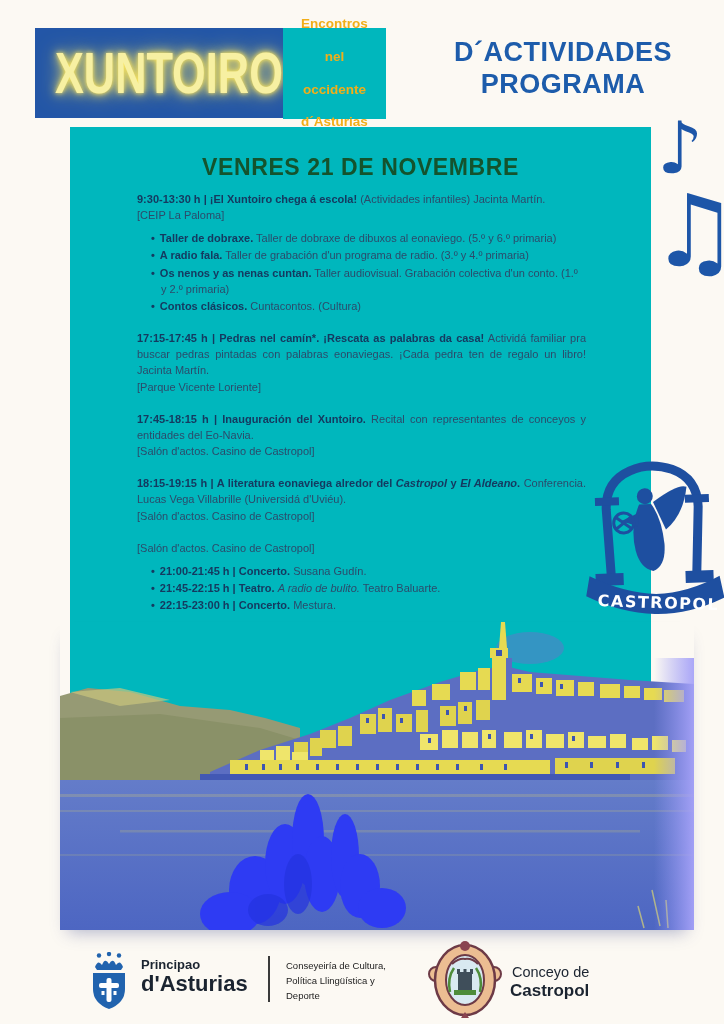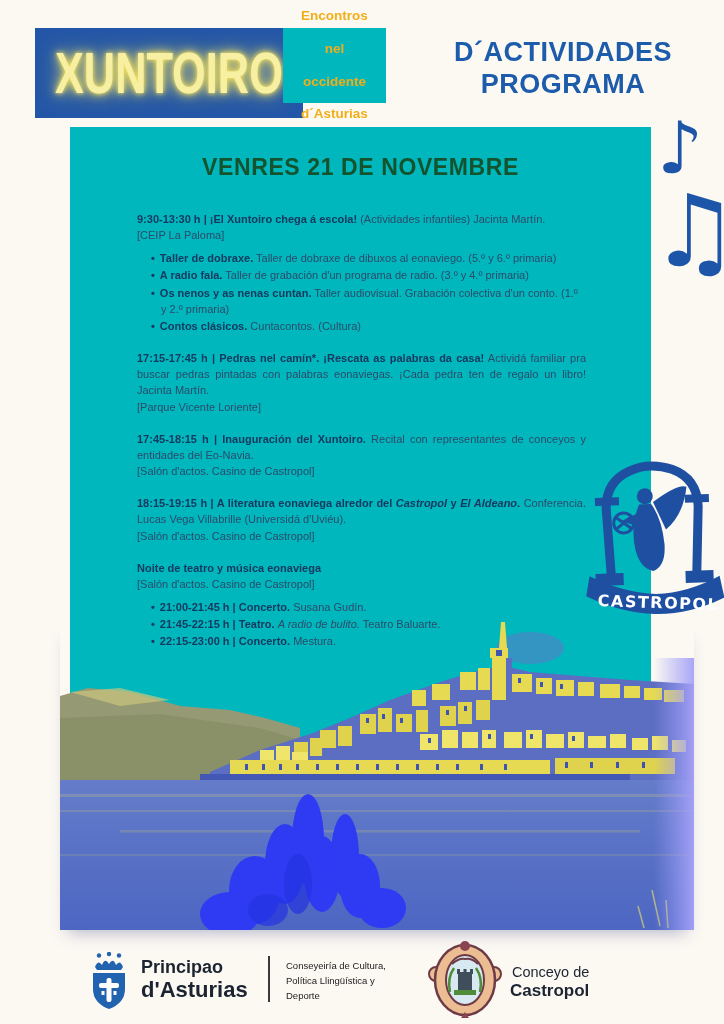--- a/index.html
+++ b/index.html
@@ -12,41 +12,41 @@
   .logo-box{
     position:absolute;left:35px;top:28px;width:268px;height:90px;
     background:#2356a7;display:flex;align-items:center;justify-content:center;
   }
   .logo-text{
     font-weight:bold;font-size:57px;color:#f7f0a2;line-height:1;
     transform:scaleX(.76);letter-spacing:0;white-space:nowrap;
     text-shadow:0 0 5px #ffe85e,0 0 12px #ffe85e,0 0 26px rgba(255,232,94,.75);
   }
   .tagline-box{
-    position:absolute;left:283px;top:28px;width:103px;height:75px;
+    position:absolute;left:283px;top:28px;width:103px;height:91px;
     background:#00b7bd;display:flex;flex-direction:column;
     align-items:center;justify-content:center;gap:16px;
   }
   .tagline-line{color:#f2ae19;font-weight:bold;font-size:13.5px;line-height:1.24;}
   .program-title{
     position:absolute;left:412px;top:36px;width:302px;text-align:center;
     color:#1d5cab;font-weight:800;font-size:27px;line-height:1.2;letter-spacing:.5px;
   }
   
   .card{
     position:absolute;left:70px;top:127px;width:581px;height:798px;
     background:#00b7bd;
   }
   .card-title{
     margin:0;padding-top:27px;text-align:center;color:#14532d;
     font-size:23px;font-weight:800;letter-spacing:.6px;
   }
   .schedule{
     position:absolute;left:67px;top:64px;width:449px;
-    font-size:11px;color:#2b4b6b;line-height:1.47;margin-top:20px;
+    font-size:11px;color:#2b4b6b;line-height:1.47;
   }
   .schedule p{margin:0;}
   .entry{margin-bottom:16px;}
   .just{text-align:justify;}
   .b{font-weight:bold;color:#143a60;}
   .i{font-style:italic;}
   .venue{color:#2b4b6b;}
   .schedule ul{margin:7px 0 0 0;padding-left:14px;list-style:none;}
   .schedule li{margin-bottom:1px;padding-left:10px;text-indent:-10px;}
   .schedule li::before{content:"•";color:#143a60;font-weight:bold;margin-right:5px;}
@@ -61,21 +61,21 @@
   
   #stamp{position:absolute;left:582px;top:446px;transform:rotate(-2deg);}
   #photo{
     position:absolute;left:60px;top:622px;width:634px;height:308px;
     box-shadow:0 10px 16px -8px rgba(60,70,140,.4);
   }
   
   .footer{position:absolute;left:0;top:938px;width:724px;height:80px;}
   #asturias-logo{position:absolute;left:90px;top:14px;}
   .principao{position:absolute;left:141px;top:20px;color:#1b2430;}
-  .principao .l1{font-size:18px;font-weight:700;line-height:1.1;}
+  .principao .l1{font-size:13px;font-weight:700;line-height:1.1;}
   .principao .l2{font-size:22px;font-weight:800;line-height:1.1;}
   .footer-divider{position:absolute;left:268px;top:18px;width:2px;height:46px;background:#3a3a3a;}
   .dept{position:absolute;left:286px;top:20px;font-size:9.5px;color:#222;line-height:1.6;}
   #castropol-crest{position:absolute;left:428px;top:2px;}
   .conceyo{position:absolute;left:510px;top:26px;color:#1b2430;}
   .conceyo .l1{font-size:14.5px;line-height:1.2;text-align:right;}
   .conceyo .l2{font-size:17px;font-weight:800;line-height:1.2;}
 </style>
 </head>
 <body>
@@ -121,21 +121,20 @@
         </div>
         <div class="entry">
           <p class="runs just"><span class="b">17:45-18:15 h | Inauguración del Xuntoiro.</span><span> Recital con representantes de conceyos y entidades del Eo-Navia.</span></p>
           <p class="venue">[Salón d'actos. Casino de Castropol]</p>
         </div>
         <div class="entry">
           <p class="runs just"><span class="b">18:15-19:15 h | A literatura eonaviega alredor del </span><span class="b i">Castropol</span><span class="b"> y </span><span class="b i">El Aldeano</span><span class="b">.</span><span> Conferencia. Lucas Vega Villabrille (Universidá d'Uviéu).</span></p>
           <p class="venue">[Salón d'actos. Casino de Castropol]</p>
         </div>
         <div class="entry">
-          <p class="runs"><span class="b">Noite de teatro y música eonaviega</span></p>
           <p class="venue">[Salón d'actos. Casino de Castropol]</p>
           <ul>
             <li><span class="b">21:00-21:45 h | Concerto.</span><span> Susana Gudín.</span></li>
             <li><span class="b">21:45-22:15 h | Teatro.</span><span> </span><span class="i">A radio de bulito.</span><span> Teatro Baluarte.</span></li>
             <li><span class="b">22:15-23:00 h | Concerto.</span><span> Mestura.</span></li>
           </ul>
         </div>
       </div>
   </div>
 

